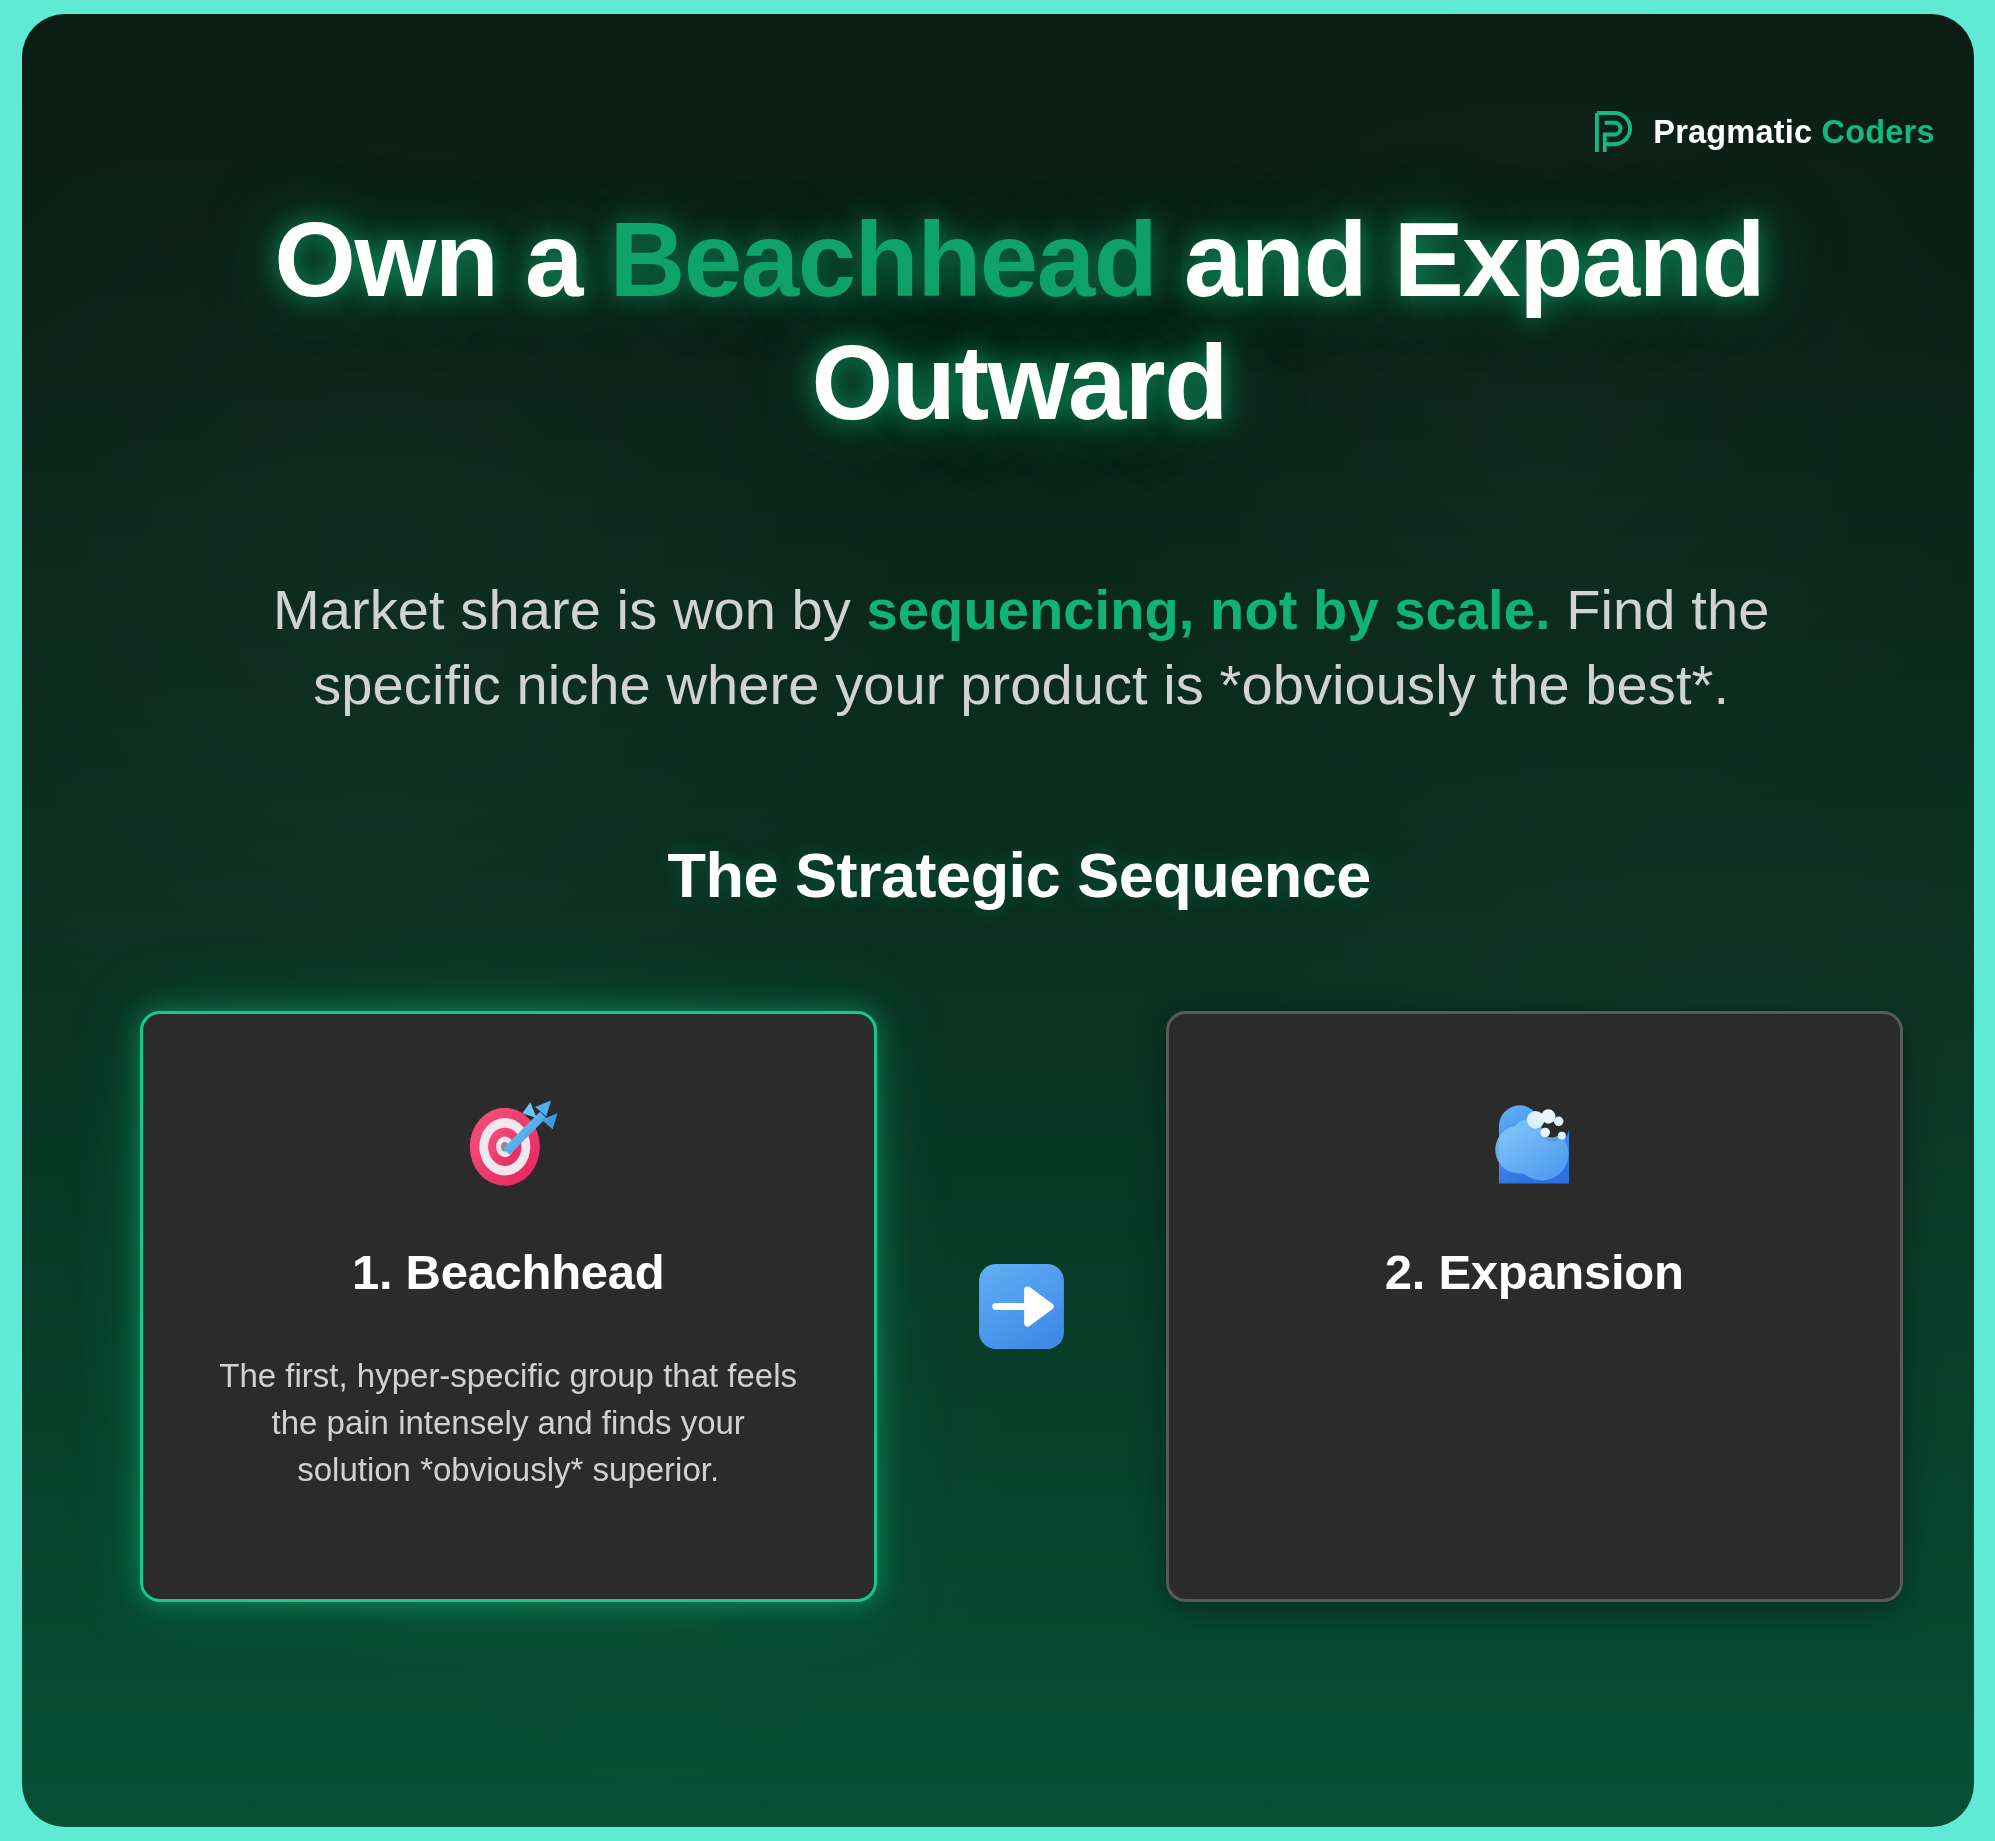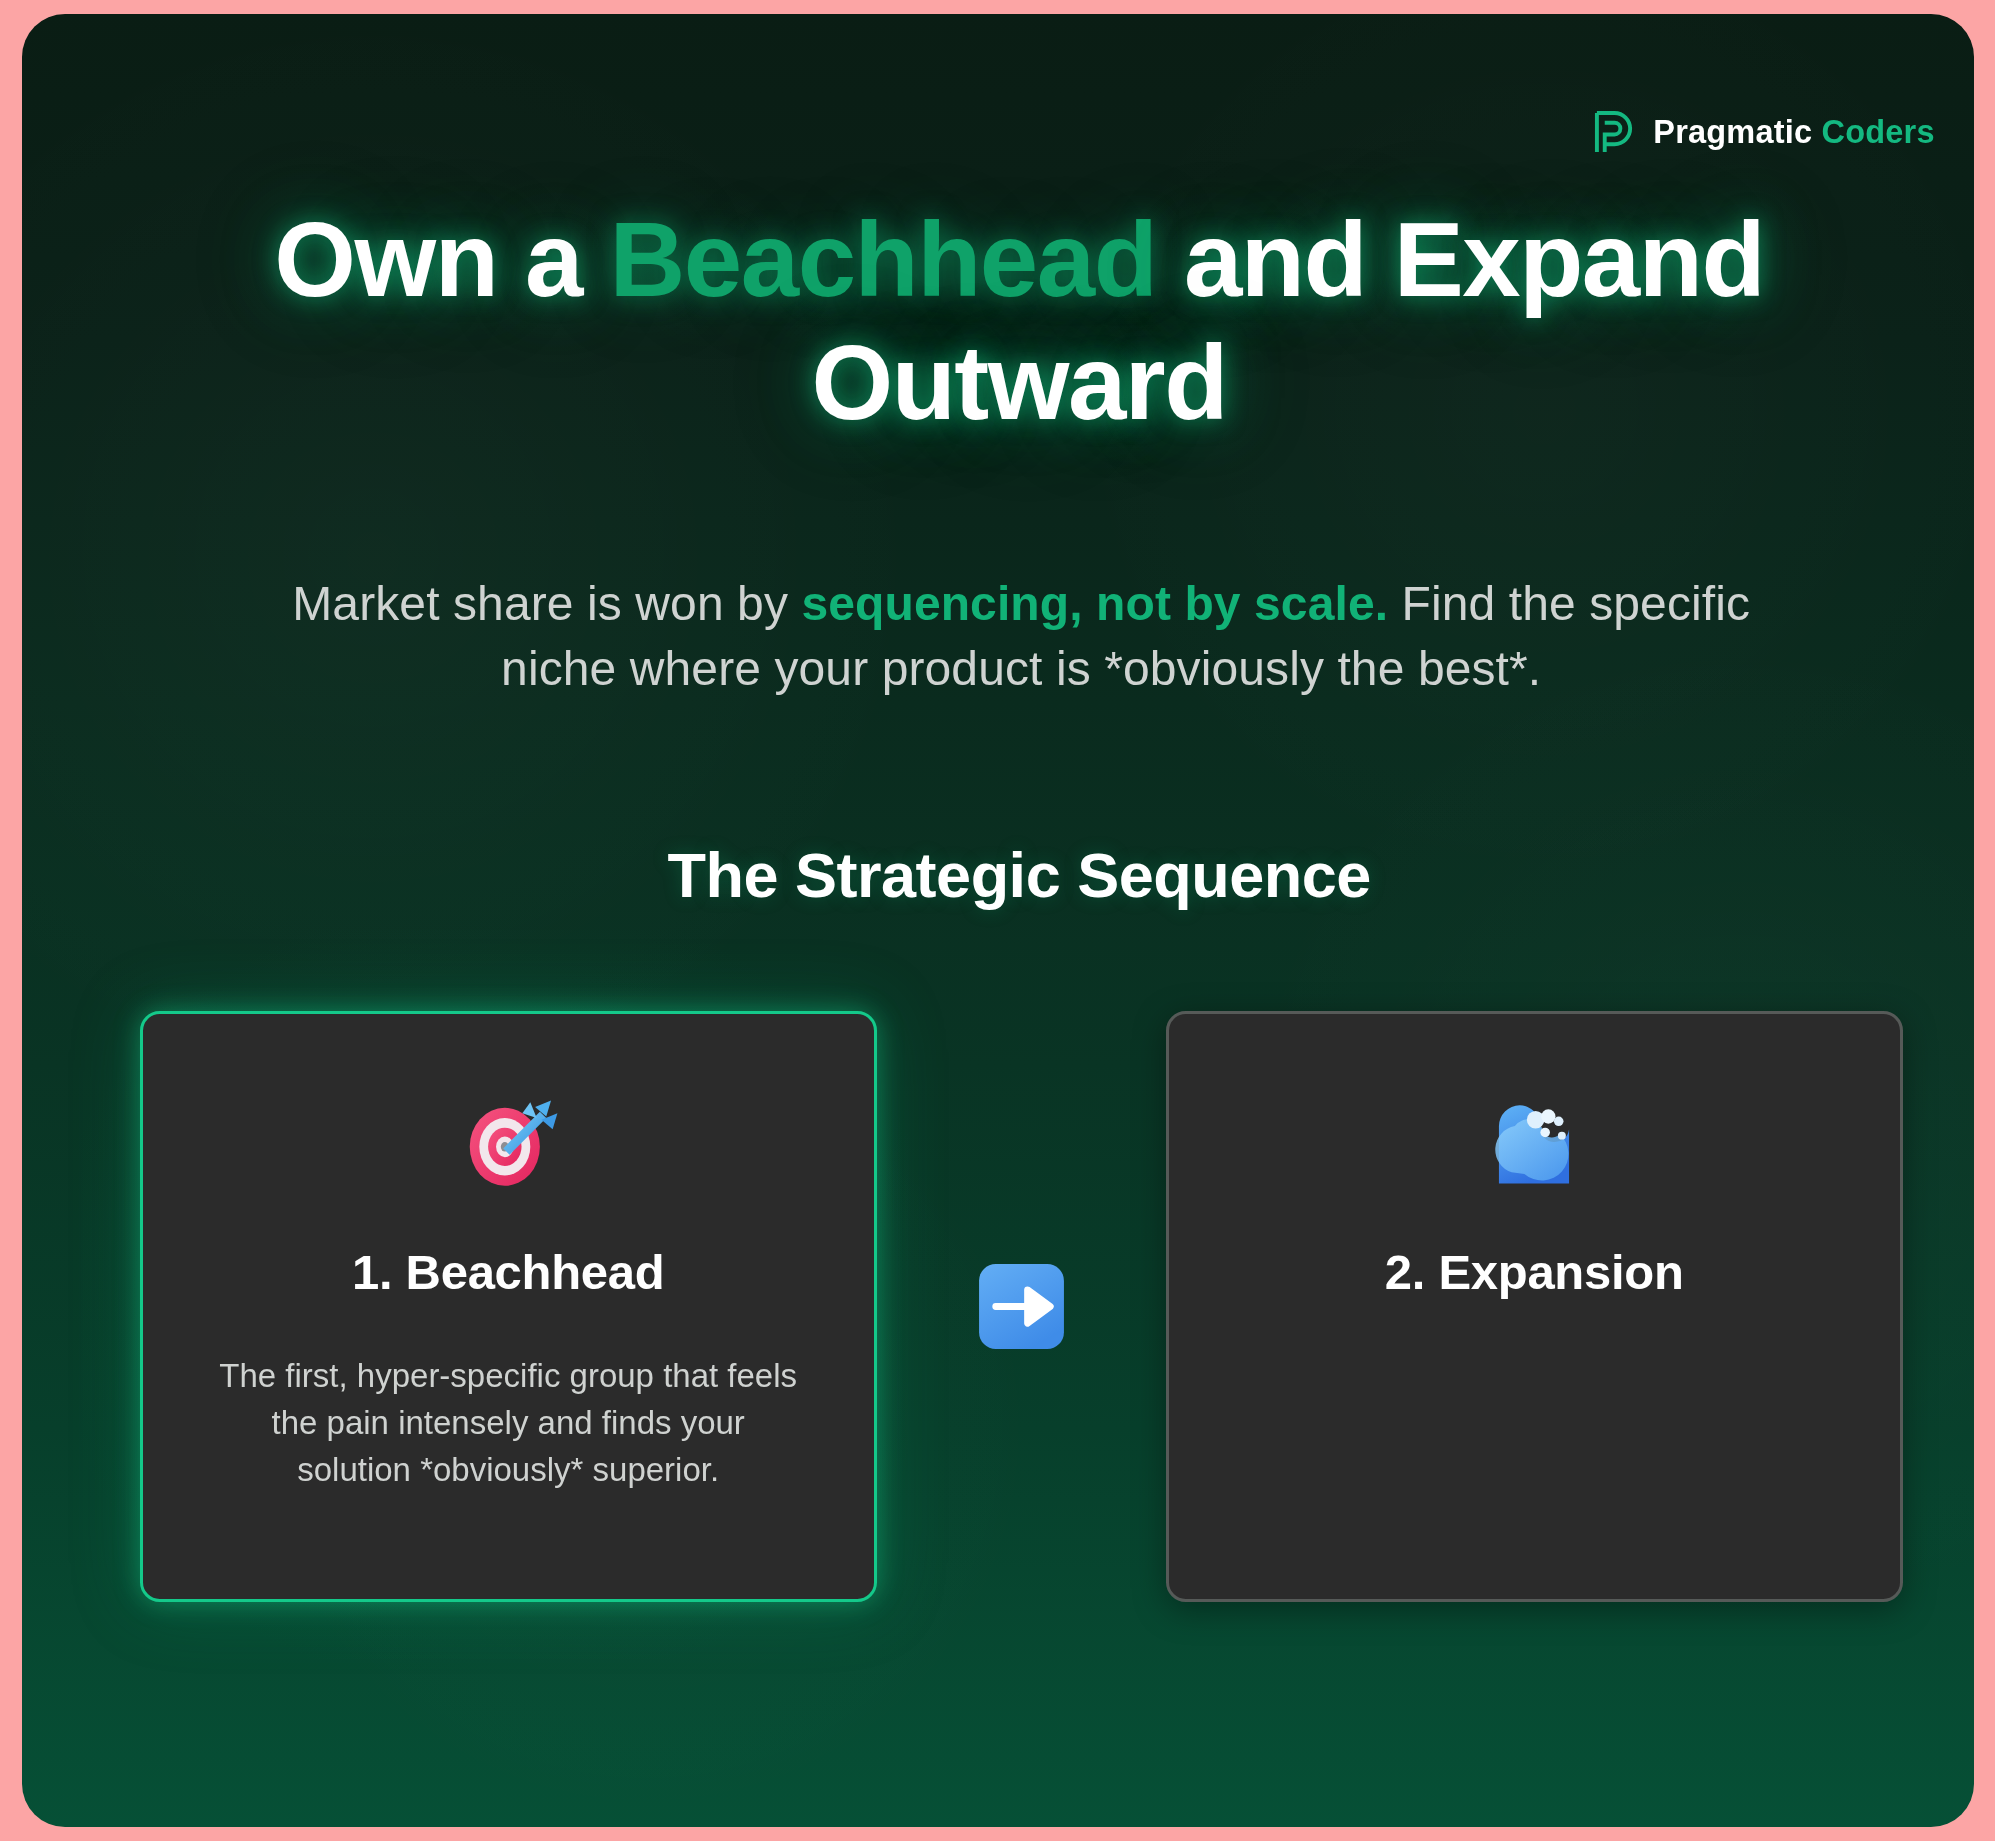--- a/index.html
+++ b/index.html
@@ -10,21 +10,21 @@
     height: 1841px;
     background: #ffffff;
     font-family: "Liberation Sans", sans-serif;
     overflow: hidden;
   }
 
   #slide {
     position: relative;
     width: 1996px;
     height: 1841px;
-    background: #fca5a5;
+    background: #5eead4;
   }
 
   
   .canvas {
     position: absolute;
     left: 21.7px;
     top: 13.8px;
     width: 1952px;
     height: 1813px;
     border-radius: 43px;
@@ -109,21 +109,21 @@
       0 0 65px rgba(12, 150, 98, 0.34);
   }
 
   
   .lede {
     position: absolute;
     left: 246px;
     top: 558px;
     width: 1507px;
     text-align: center;
-    font-size: 48px;
+    font-size: 56px;
     line-height: 1.35;
     color: #cfd3d1;
     letter-spacing: 0.1px;
   }
   .lede .accent {
     color: #11b277;
     font-weight: 700;
   }
 
   

